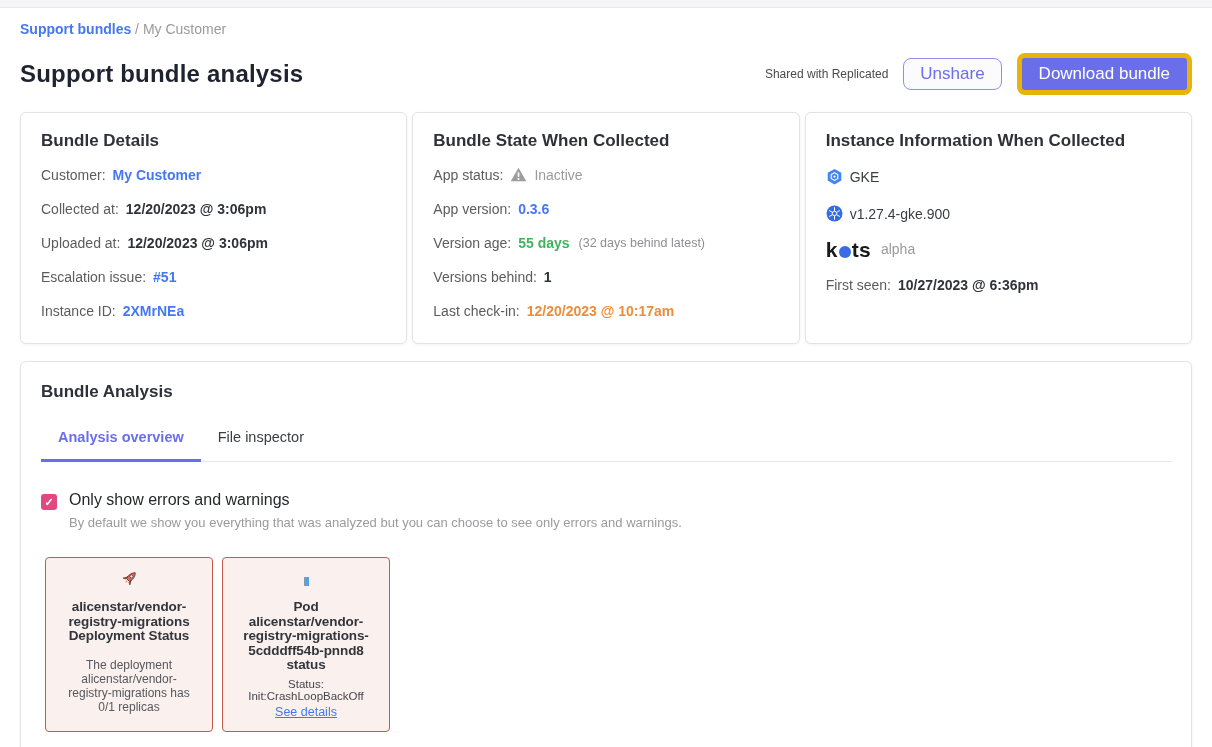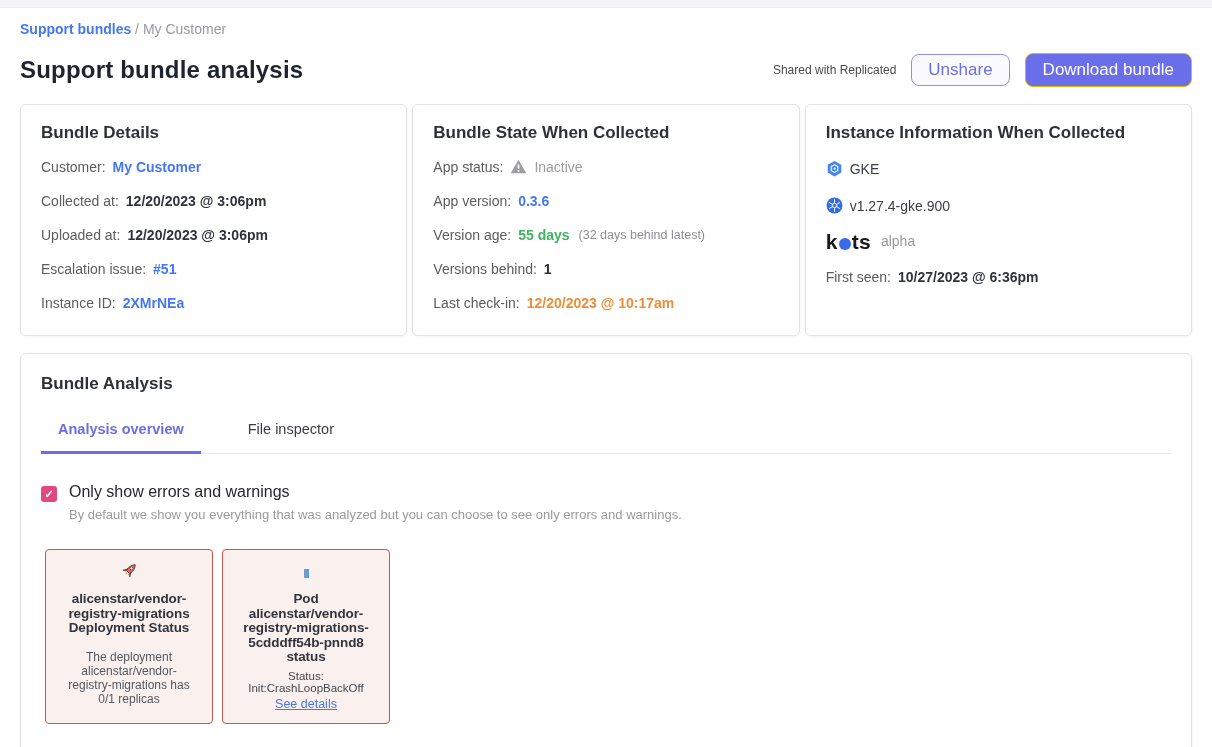--- a/index.html
+++ b/index.html
@@ -14,21 +14,21 @@
 
   
   .breadcrumb { margin-top:13px; font-size:14px; color:#9a9aa0; }
   .breadcrumb .crumb-link { color:#4577f2; font-weight:600; text-decoration:none; cursor:pointer; }
   .header-row { display:flex; justify-content:space-between; align-items:center; margin-top:16px; }
   h1.page-title { margin:0; font-size:24px; font-weight:700; color:#1f2330; letter-spacing:.2px; }
   .header-actions { display:flex; align-items:center; gap:15px; }
   .shared-text { font-size:12px; color:#4a4a4a; }
   .btn { border-radius:8px; font-weight:400; font-size:17px; font-family:inherit; cursor:pointer; }
   .btn-outline { color:#6a6ee8; background:#fbfbfe; border:1px solid #8d90ee; padding:5px 16px; }
-  .btn-solid { background:#6a6ee8; color:#fff; border:1px solid #eab308; padding:6px 17px; }
+  .btn-solid { background:#6a6ee8; color:#fff; border:5px solid #eab308; padding:6px 17px; }
 
   
   .cards-row { display:flex; gap:5px; margin-top:17px; }
   .card {
     flex:1; background:#fff; border:1px solid #e3e3e6; border-radius:6px;
     box-shadow:0 1px 3px rgba(30,30,40,.06); padding:18px 20px; height:232px;
   }
   .card h2 { margin:0 0 3px; font-size:17px; font-weight:700; color:#2e3138; }
   .info-row { margin-top:15px; font-size:14px; color:#5c5c5c; display:flex; gap:7px; line-height:19px; }
   .val-link { color:#4577f2; font-weight:600; cursor:pointer; text-decoration:none; }
@@ -40,21 +40,21 @@
   .icon16 { width:17px; height:17px; flex:0 0 auto; display:inline-flex; }
   .kots-logo { display:inline-flex; align-items:center; font-weight:700; font-size:21px; color:#17191d; letter-spacing:.3px; line-height:17px; }
   .kots-o { width:12px; height:12px; border-radius:50%; background:#3b6be6; display:inline-block; margin:4px 1px 0 1px; }
 
   
   .panel {
     margin-top:17px; background:#fff; border:1px solid #e3e3e6; border-radius:6px;
     box-shadow:0 1px 3px rgba(30,30,40,.06); padding:20px; height:430px;
   }
   .panel h2 { margin:0; font-size:17px; font-weight:700; color:#2e3138; }
-  .tabs { margin-top:27px; border-bottom:1px solid #e4e4e7; display:flex;gap:30px; }
+  .tabs { margin-top:27px; border-bottom:1px solid #e4e4e7; display:flex; }
   .tab { padding:0 17px 14px; font-size:14.5px; color:#3a3d44; margin-bottom:-1px; border-bottom:3px solid transparent; cursor:pointer; }
   .tab.active { color:#6a6ee8; font-weight:700; border-bottom-color:#6a6ee8; }
 
   .filter { margin-top:29px; display:flex; gap:12px; }
   .checkbox {
     width:16px; height:16px; border-radius:3px; background:#e0487f; color:#fff;
     font-size:11px; font-weight:700; display:flex; align-items:center; justify-content:center;
     margin-top:3px; cursor:pointer; flex:0 0 auto;
   }
   .filter-label { font-size:16px; color:#26282e; }

